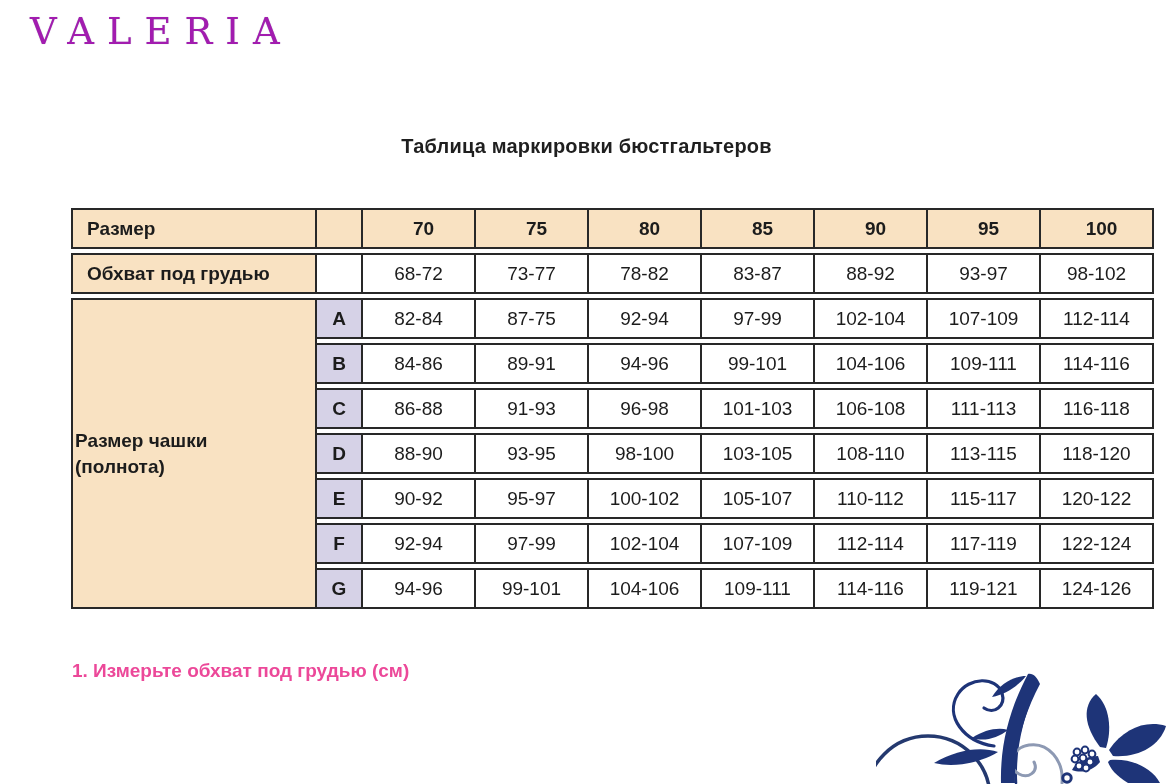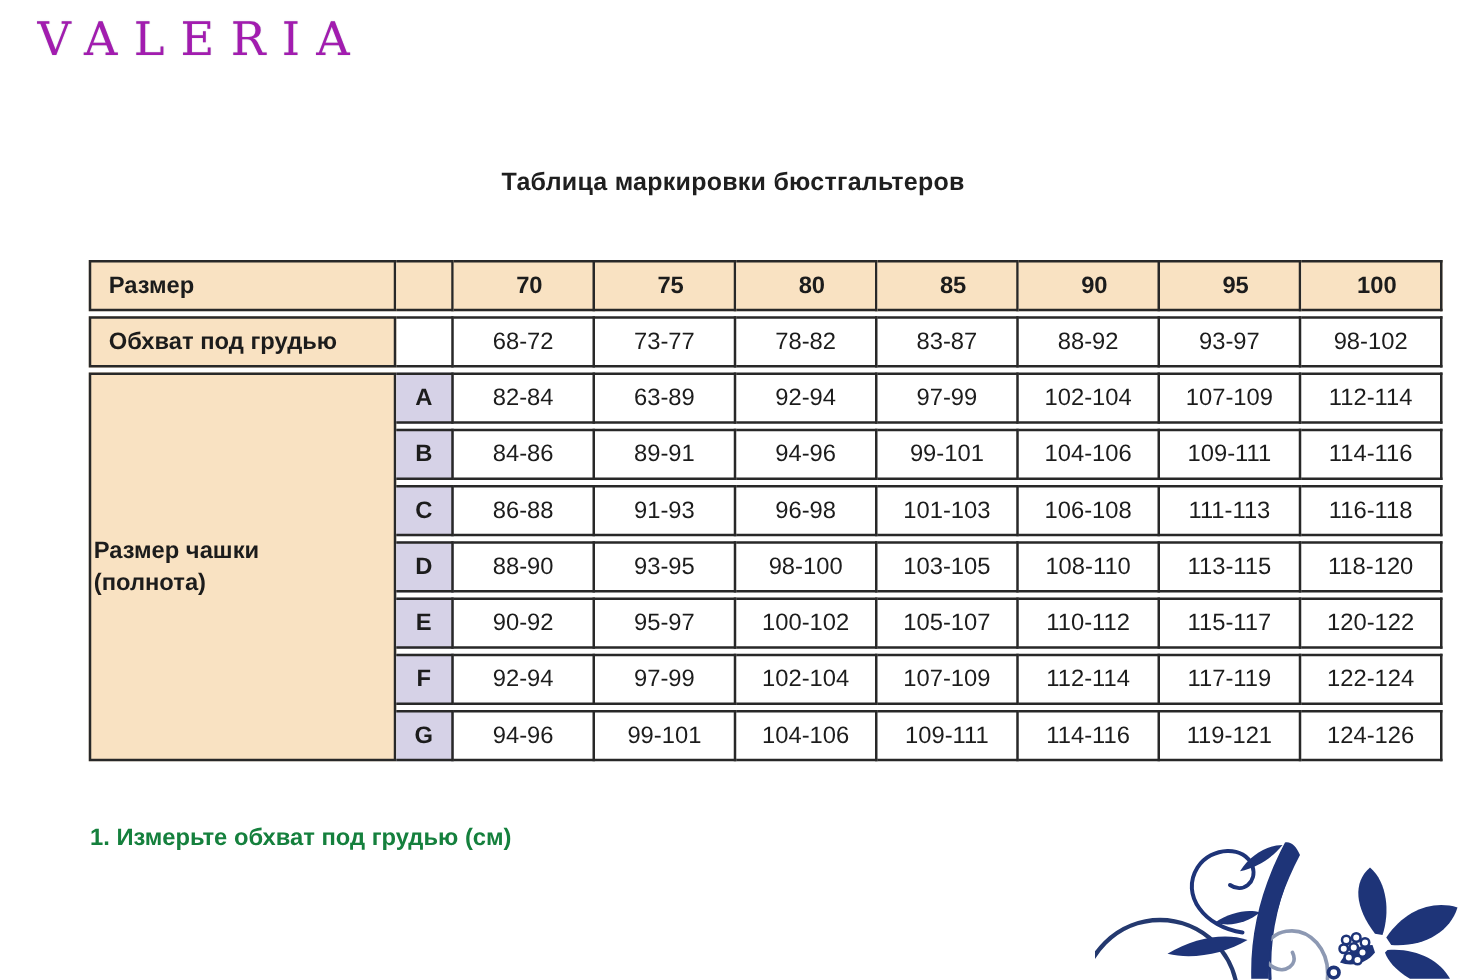--- a/index.html
+++ b/index.html
@@ -50,21 +50,21 @@
   td.lbl{text-align:left;padding-left:14px;font-weight:bold;}
   td.hdr{font-weight:bold;padding-left:12px;}
   td.cup{font-weight:bold;}
   td.cuplbl{
     text-align:left;font-weight:bold;
     line-height:26px;vertical-align:middle;
   }
   
   .instructions{
     position:absolute;left:72px;top:660px;
-    font-size:19px;font-weight:bold;color:#15803d;
+    font-size:19px;font-weight:bold;color:#ec4899;
   }
   .instructions .line{margin-bottom:25px;}
   
   .ornament{
     position:absolute;left:876px;top:664px;width:297px;height:120px;
     overflow:hidden;
   }
   .ornament svg{display:block;width:297px;height:120px;}
 </style>
 </head>
@@ -110,21 +110,21 @@
       <td>93-97</td>
       <td>98-102</td>
     </tr>
     <tr>
       <td class="peach cuplbl bl" rowspan="7">
         <span>Размер чашки</span><br>
         <span>(полнота)</span>
       </td>
       <td class="lav cup">A</td>
       <td>82-84</td>
-      <td>63-89</td>
+      <td>87-75</td>
       <td>92-94</td>
       <td>97-99</td>
       <td>102-104</td>
       <td>107-109</td>
       <td>112-114</td>
     </tr>
     <tr>
       <td class="lav cup">B</td>
       <td>84-86</td>
       <td>89-91</td>

